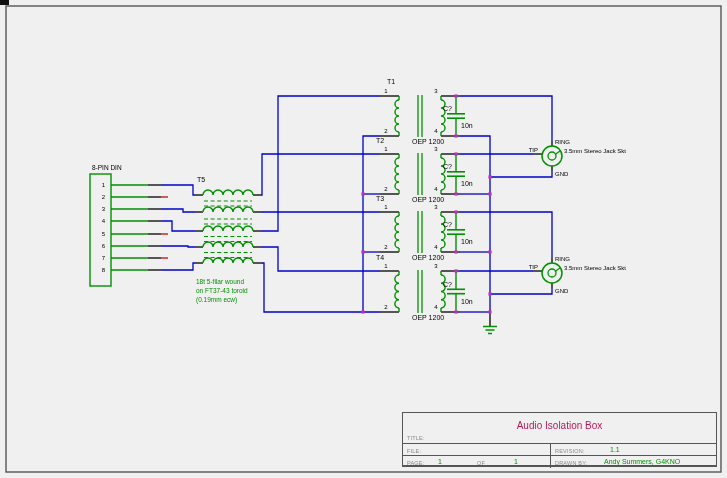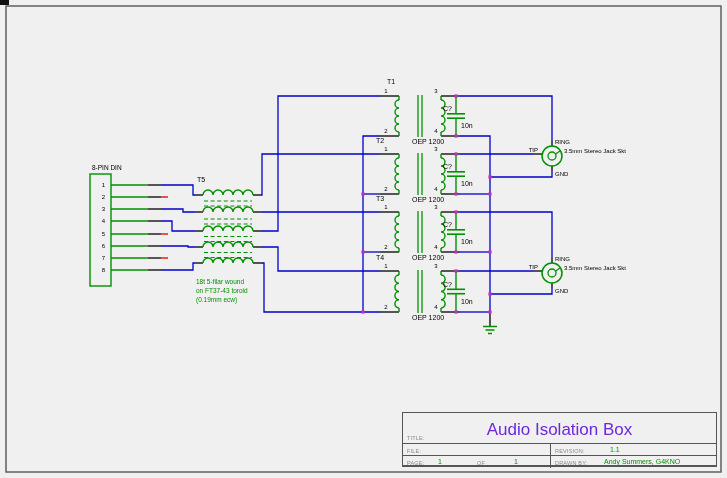--- a/index.html
+++ b/index.html
@@ -7,21 +7,21 @@
          font-family:"Liberation Sans",sans-serif;overflow:hidden;}
   .sheet svg{position:absolute;left:0;top:0;}
   svg text{font-family:"Liberation Sans",sans-serif;}
   
   .tb{position:absolute;left:402px;top:412px;width:315px;height:55px;
       border:1.3px solid #555;border-bottom-width:2.5px;box-sizing:border-box;background:#f0f0f0;}
   .tb-title{position:relative;height:30px;border-bottom:1px solid #555;}
   .tb-lab{color:#8a8a8a;font-size:5.5px;letter-spacing:.2px;}
   .tb-val{color:#009100;font-size:7px;white-space:nowrap;}
   .tb-title-lab{position:absolute;left:4px;bottom:2px;}
-  .tb-title-text{text-align:center;padding-top:7px;font-size:17px;color:#6d28d9;}
+  .tb-title-text{text-align:center;padding-top:7px;font-size:10px;color:#be185d;}
   .tb-grid{display:grid;grid-template-columns:148px auto;grid-template-rows:12px 12px;}
   .cell{position:relative;box-sizing:border-box;}
   .c-file{border-right:1px solid #555;border-bottom:1px solid #555;}
   .c-rev{border-bottom:1px solid #555;}
   .c-page{border-right:1px solid #555;}
   .cell span{position:absolute;display:block;}
 </style>
 </head>
 <body>
 

